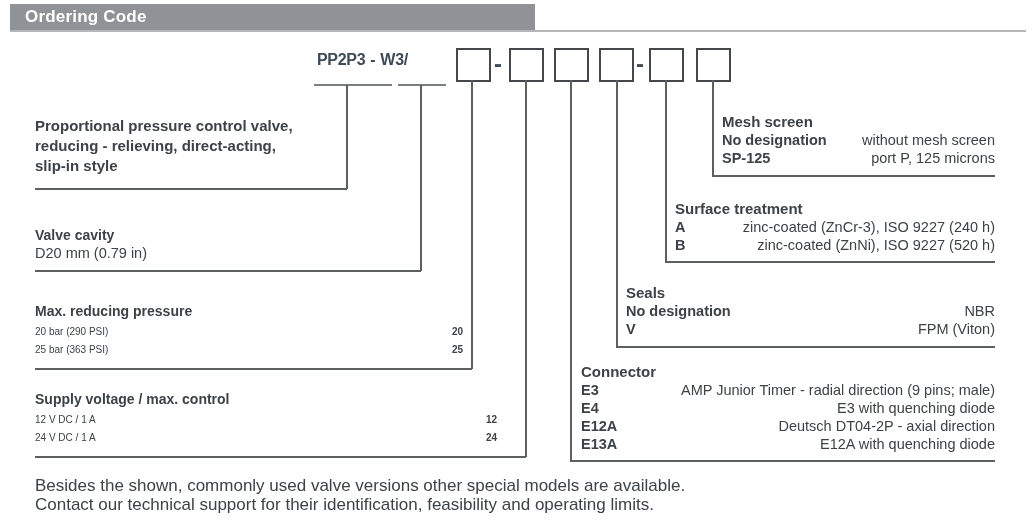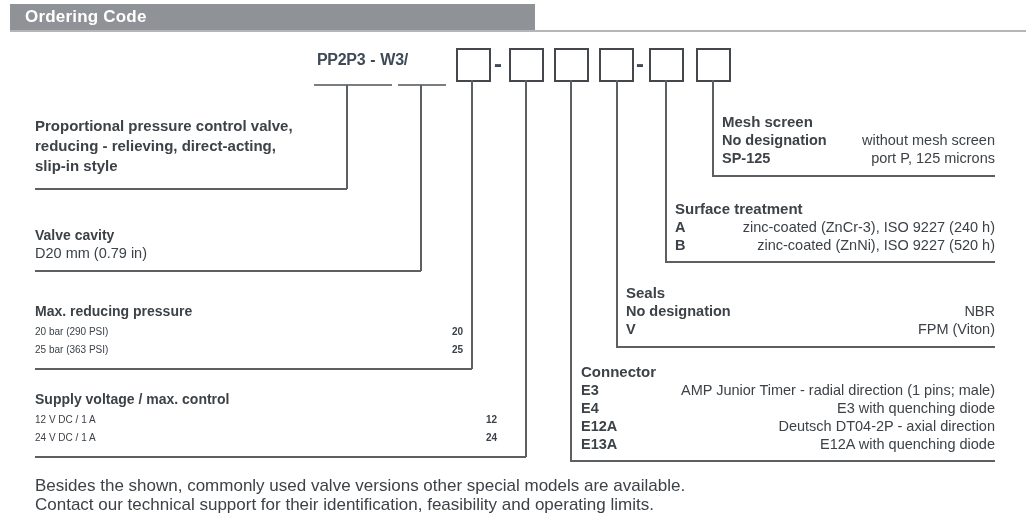--- a/index.html
+++ b/index.html
@@ -152,21 +152,21 @@
     <div class="rrow">
       <span class="code">V</span>
       <span class="desc">FPM (Viton)</span>
     </div>
   </div>
 
   <div class="rsec" style="left:581px;top:363px;width:414px;">
     <div class="rtitle">Connector</div>
     <div class="rrow">
       <span class="code">E3</span>
-      <span class="desc">AMP Junior Timer - radial direction (1 pins; male)</span>
+      <span class="desc">AMP Junior Timer - radial direction (9 pins; male)</span>
     </div>
     <div class="rrow">
       <span class="code">E4</span>
       <span class="desc">E3 with quenching diode</span>
     </div>
     <div class="rrow">
       <span class="code">E12A</span>
       <span class="desc">Deutsch DT04-2P - axial direction</span>
     </div>
     <div class="rrow">

